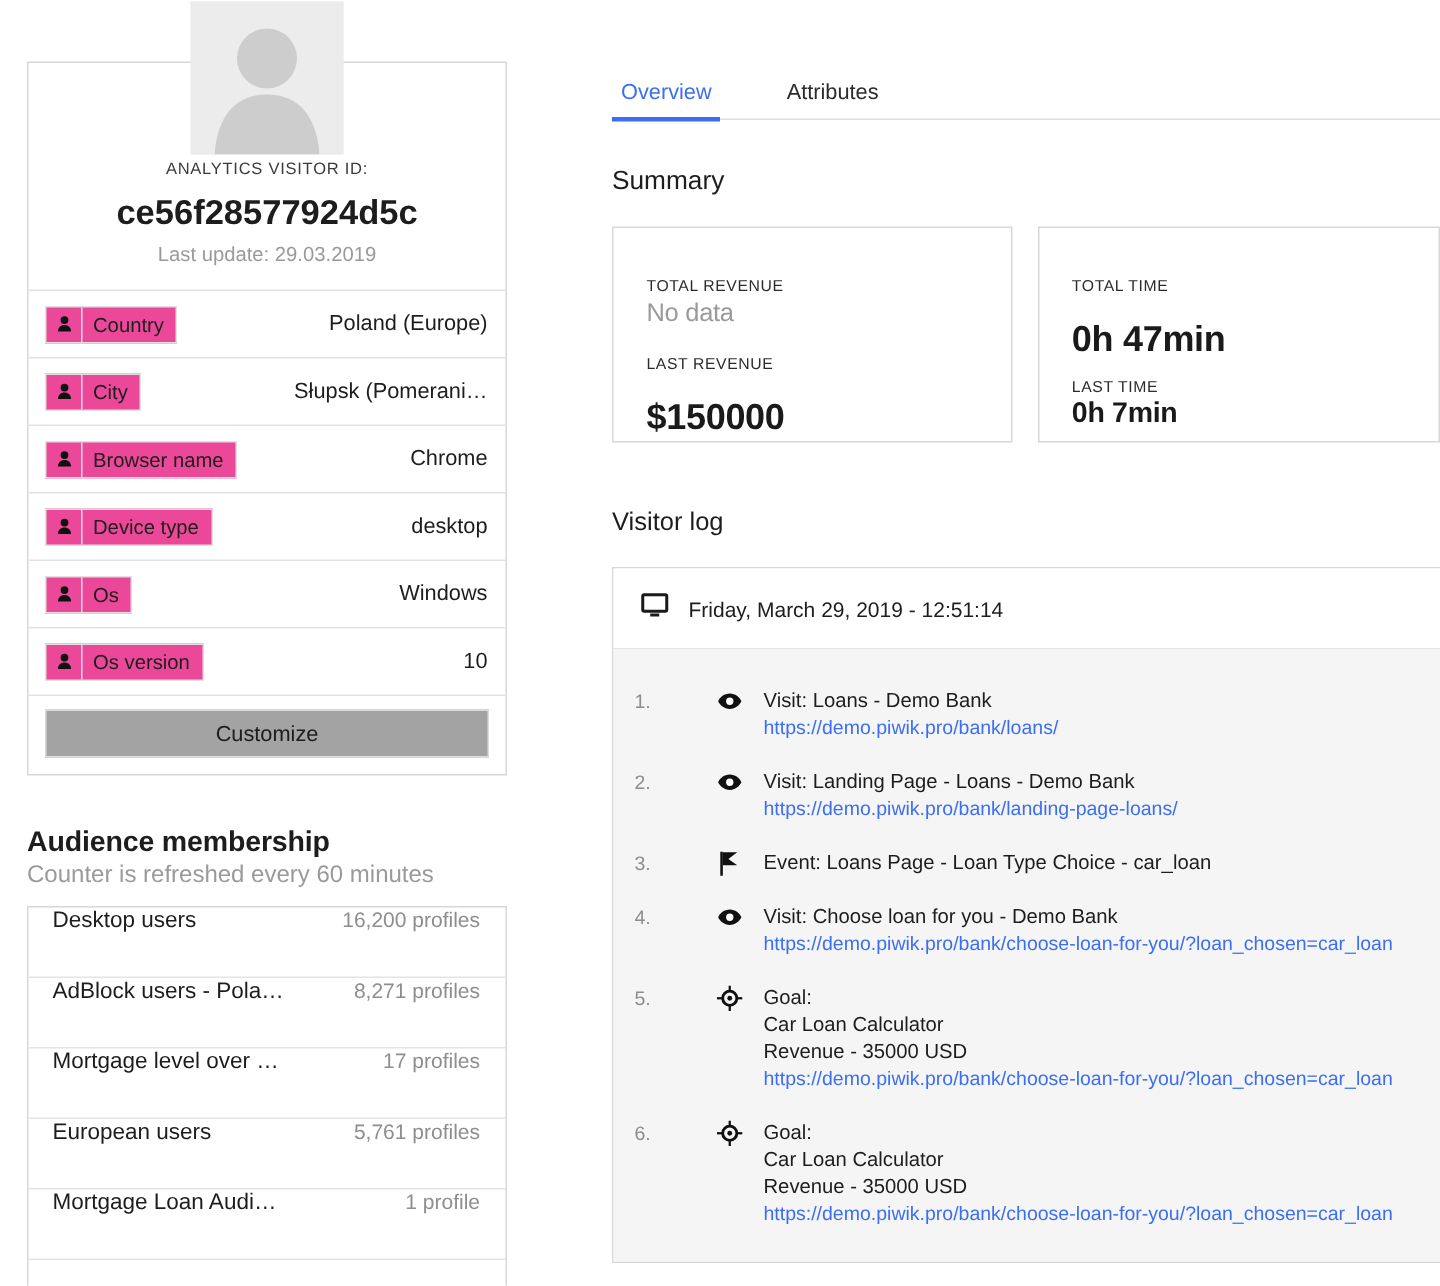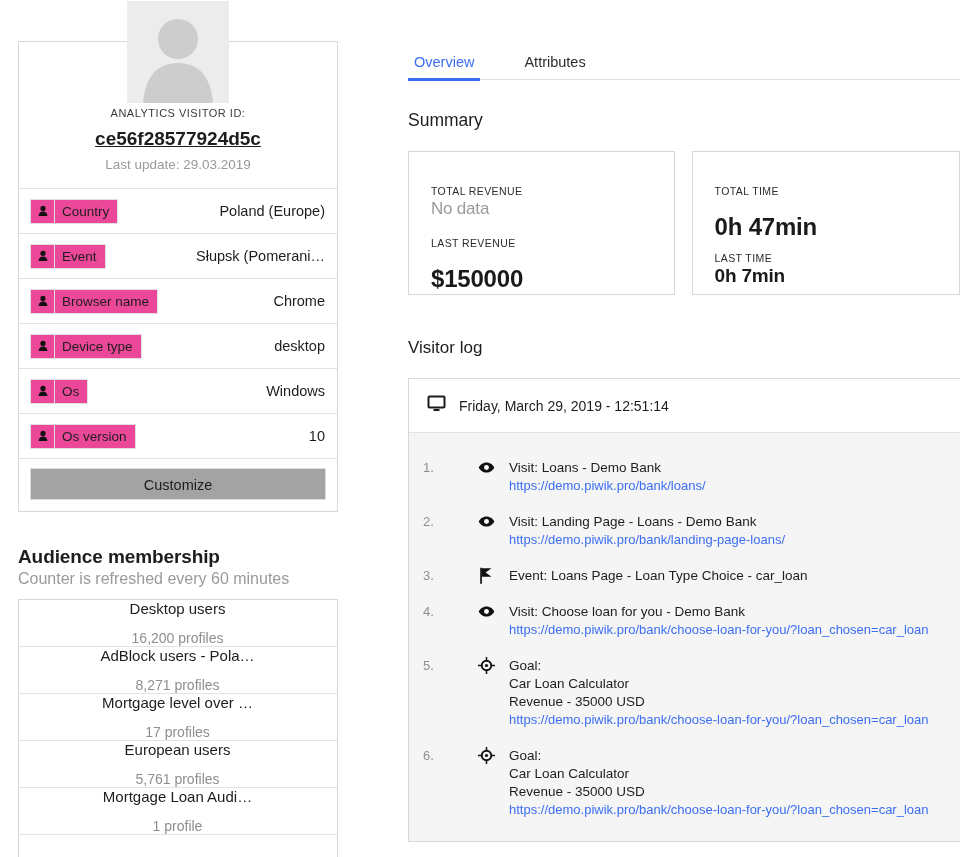--- a/index.html
+++ b/index.html
@@ -38,25 +38,24 @@
     padding: 65px 10px 16px;
     text-align: center;
   }
   .id-label {
     font-size: 11px;
     letter-spacing: .5px;
     color: #3b3b3b;
     margin-bottom: 9px;
   }
   .id-value {
-    font-size: 19px;
+    font-size: 23px;
     font-weight: bold;
     color: #1d1d1d;
     margin-bottom: 7px;
-    text-decoration: underline;
   }
   .id-update {
     font-size: 13.5px;
     color: #9a9a9a;
   }
 
   .attr-row {
     display: flex;
     align-items: center;
     justify-content: space-between;
@@ -122,26 +121,25 @@
     font-size: 16px;
     color: #9a9a9a;
   }
   .aud-card {
     margin-top: 11px;
     border: 1px solid #d8d8d8;
     background: #fff;
   }
   .aud-row {
     display: flex;
-    align-items: center;
+    align-items: flex-start;
     justify-content: space-between;
     height: 47px;
     padding: 0 17px 0 16px;
     border-bottom: 1px solid #e4e4e4;
-    flex-direction: column;
   }
   .aud-row:last-child { border-bottom: none; }
   .aud-name {
     font-size: 15px;
     color: #1d1d1d;
     white-space: nowrap;
     overflow: hidden;
     text-overflow: ellipsis;
     max-width: 185px;
   }
@@ -325,21 +323,21 @@
       </div>
 
       <div class="attr-row">
         <span class="chip">
           <span class="chip-ico">
             <svg width="12" height="12" viewBox="0 0 12 12">
                 <circle cx="6" cy="3.4" r="2.6" fill="#111"></circle>
                 <path d="M6 6.6c-2.6 0-4.3 1.7-4.4 4.4h8.8C10.3 8.3 8.6 6.6 6 6.6z" fill="#111"></path>
               </svg>
           </span>
-          <span class="chip-label">Event</span>
+          <span class="chip-label">City</span>
         </span>
         <span class="attr-val">Słupsk (Pomerani…</span>
       </div>
 
       <div class="attr-row">
         <span class="chip">
           <span class="chip-ico">
             <svg width="12" height="12" viewBox="0 0 12 12">
                 <circle cx="6" cy="3.4" r="2.6" fill="#111"></circle>
                 <path d="M6 6.6c-2.6 0-4.3 1.7-4.4 4.4h8.8C10.3 8.3 8.6 6.6 6 6.6z" fill="#111"></path>

